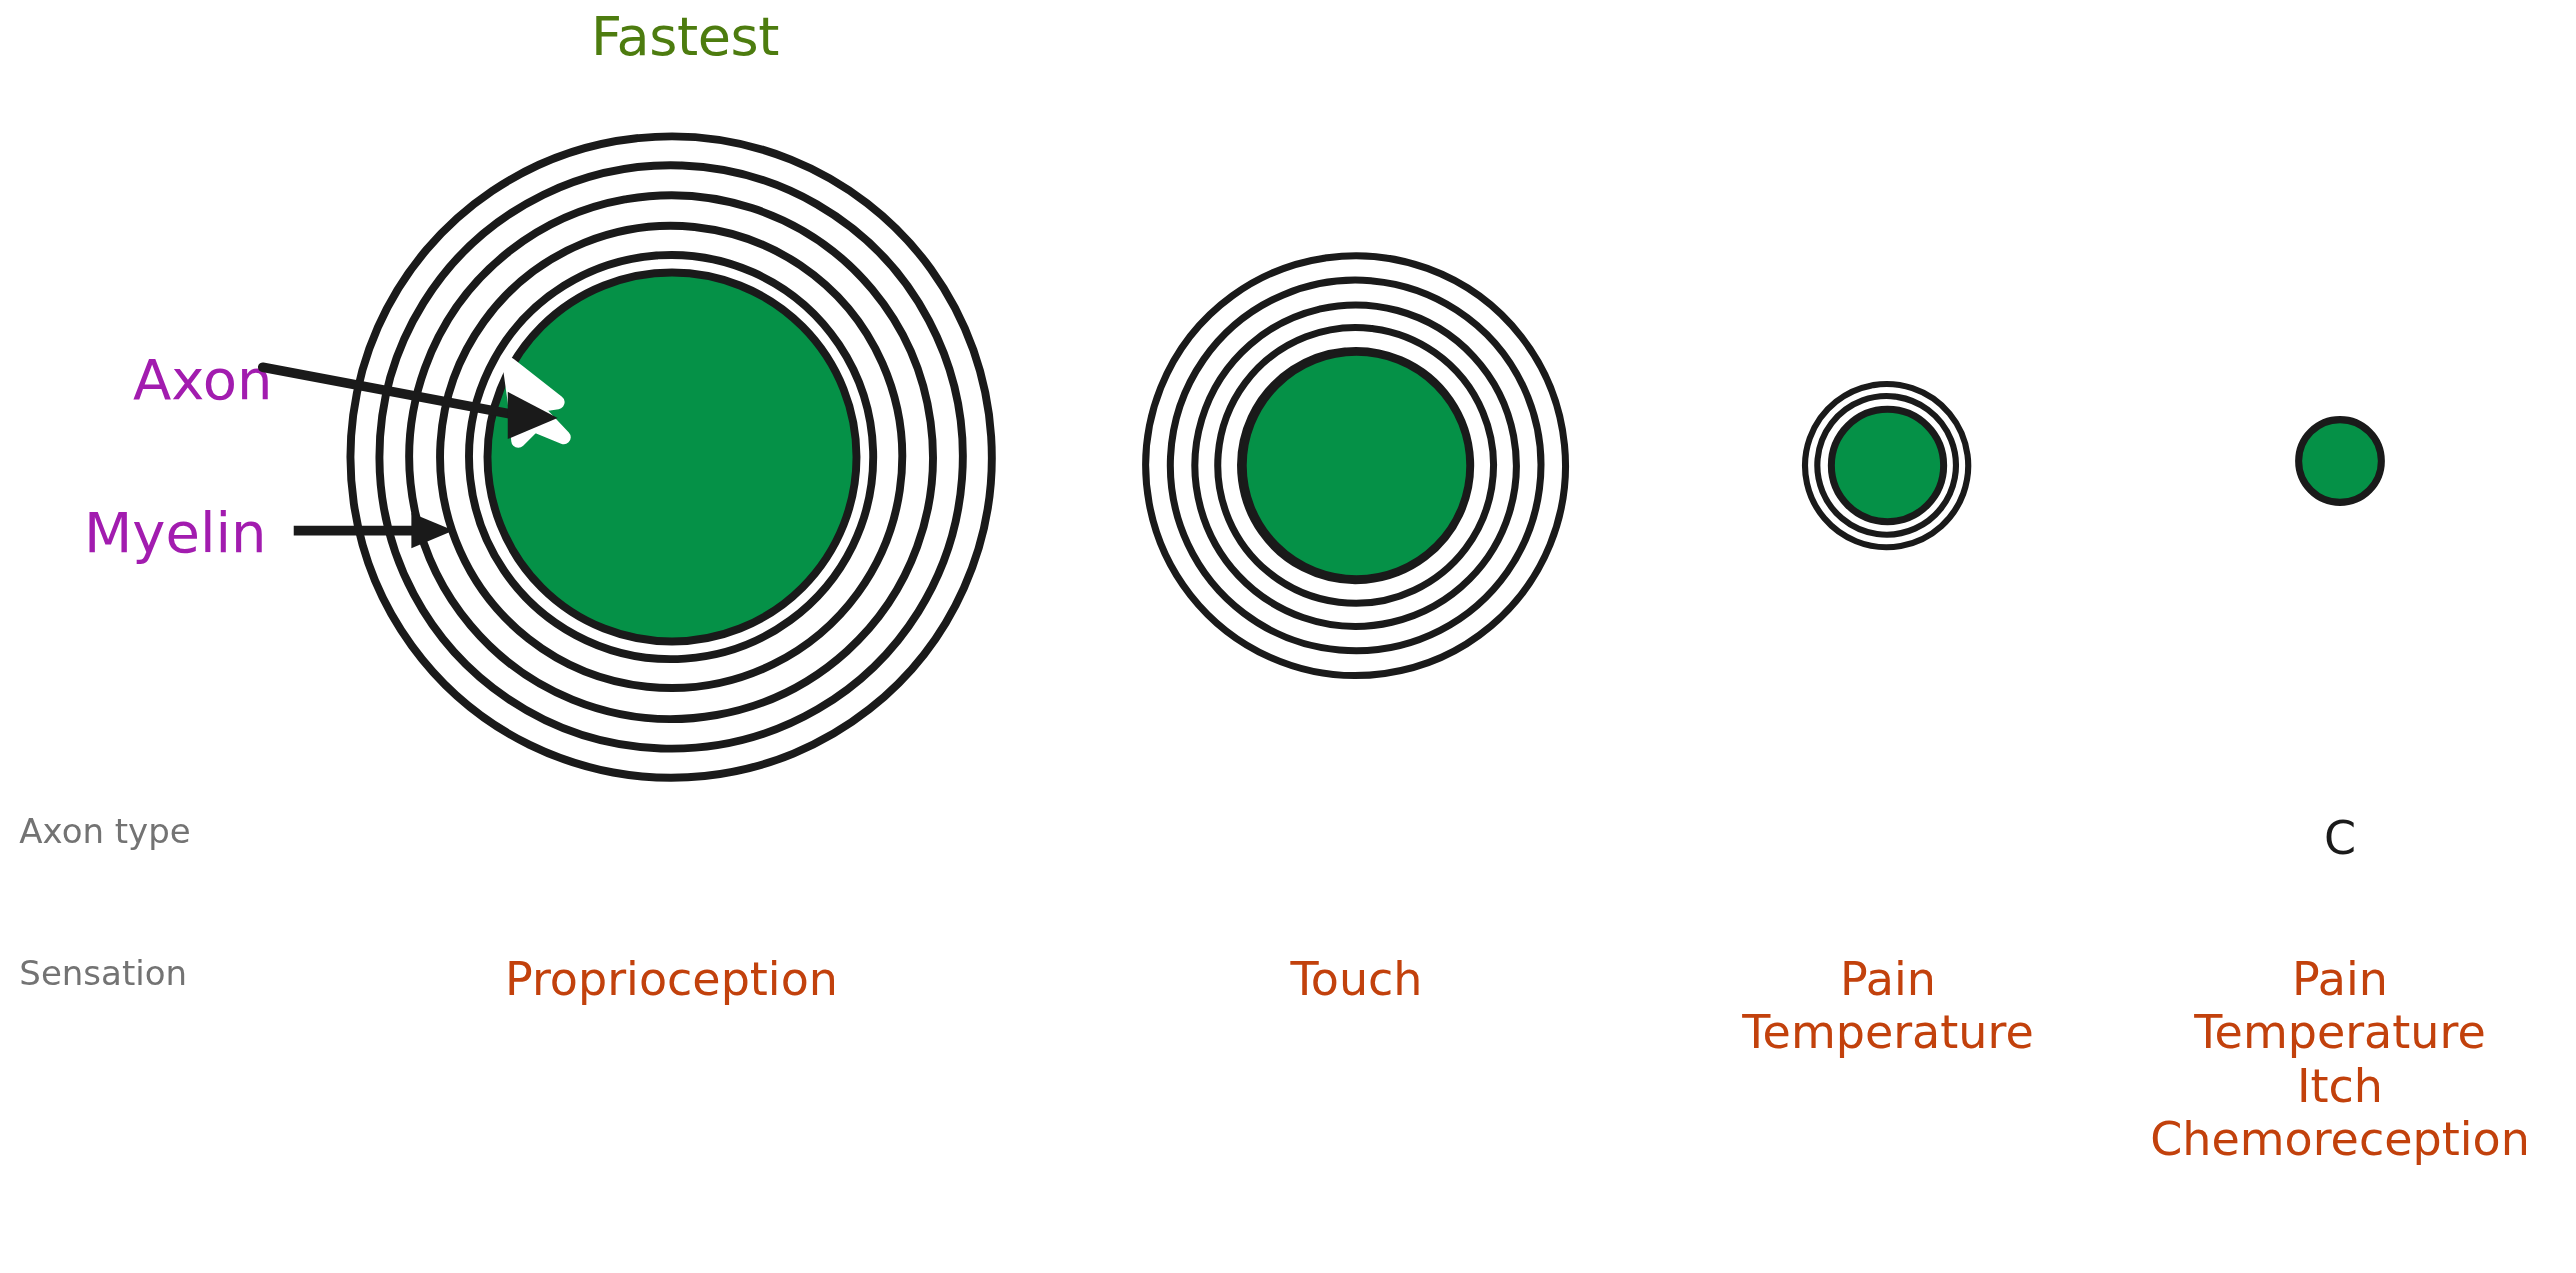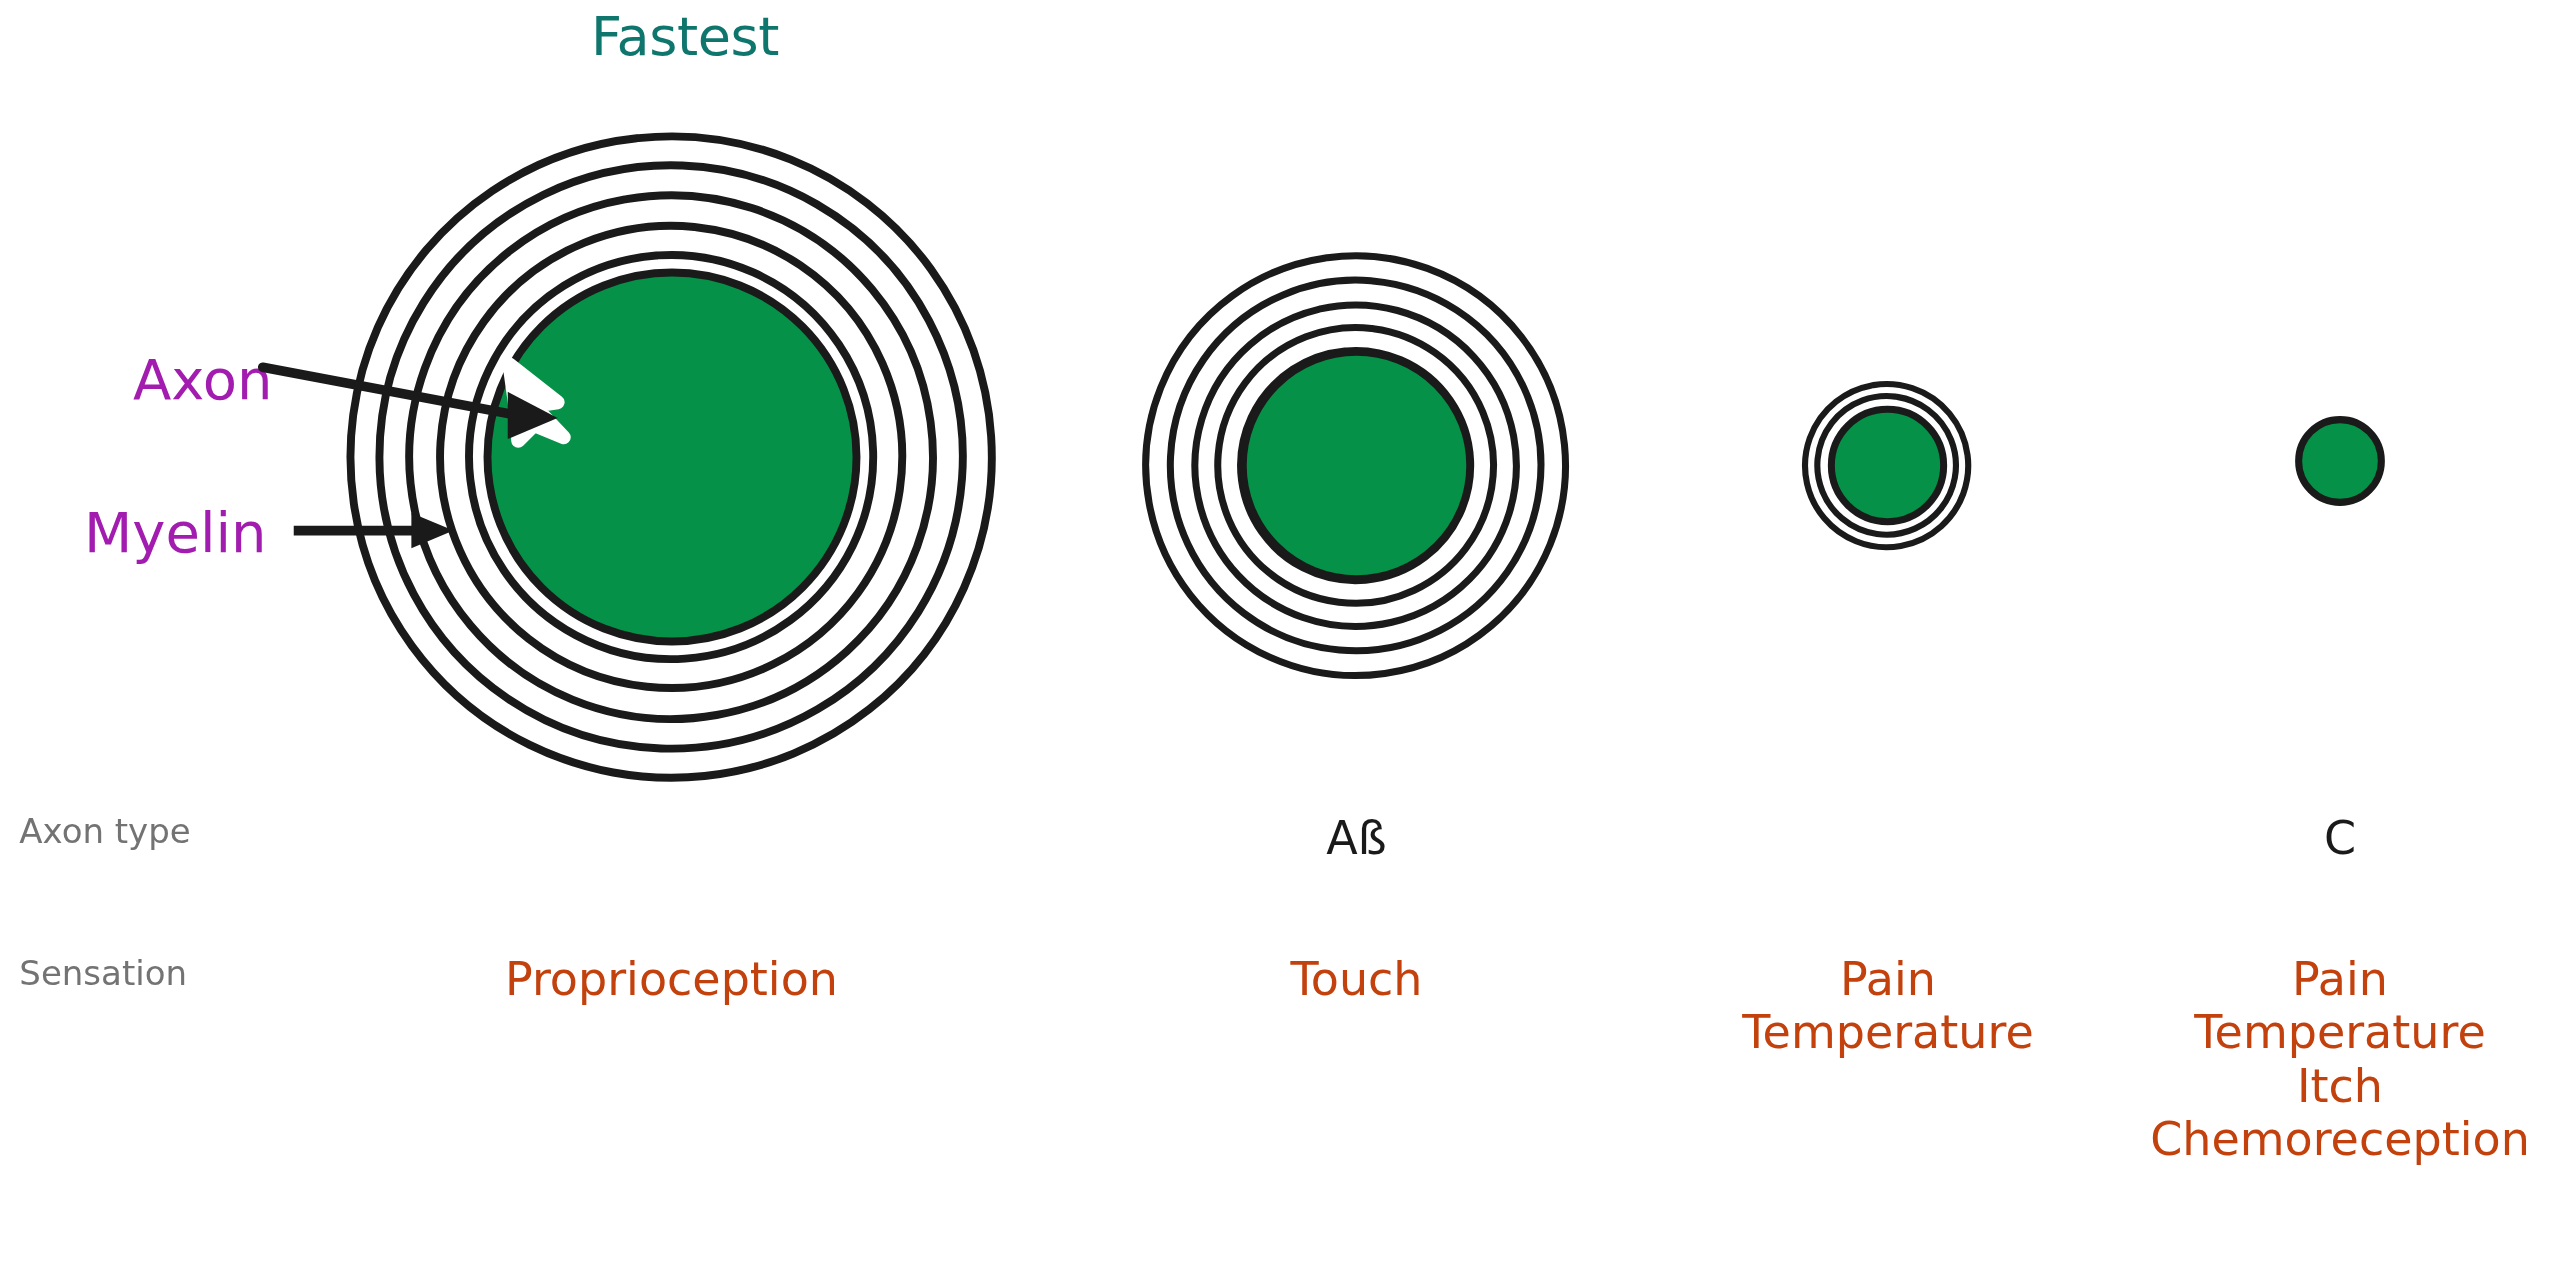--- a/index.html
+++ b/index.html
@@ -15,21 +15,21 @@
     position: relative;
     width: 2576px;
     height: 1273px;
     background: #ffffff;
     overflow: hidden;
   }
   .speed-label {
     position: absolute;
     font-size: 54px;
     font-weight: 400;
-    color: #0f766e;
+    color: #4d7c0f;
     white-space: nowrap;
     text-align: center;
     letter-spacing: -0.4px;
   }
   #label-fastest { left: 492px; top: 5.3px; width: 386px; }
   #label-slowest { left: 2142px; top: 5.3px; width: 386px; }
 
   .callout-label {
     position: absolute;
     font-size: 56px;
@@ -136,21 +136,20 @@
     <circle cx="75" cy="75" r="47" fill="#059147" stroke="#1a1a1a" stroke-width="8"></circle>
   </svg>
 
   <div class="row-head" id="rowhead-axontype">Axon type</div>
   <div class="row-head" id="rowhead-sensation">Sensation</div>
 
   <div class="col-sensation col-1">
     <div>Proprioception</div>
   </div>
 
-  <div class="col-type col-2">Aß</div>
   <div class="col-sensation col-2">
     <div>Touch</div>
   </div>
 
   <div class="col-sensation col-3">
     <div>Pain</div>
     <div>Temperature</div>
   </div>
 
   <div class="col-type col-4">C</div>

